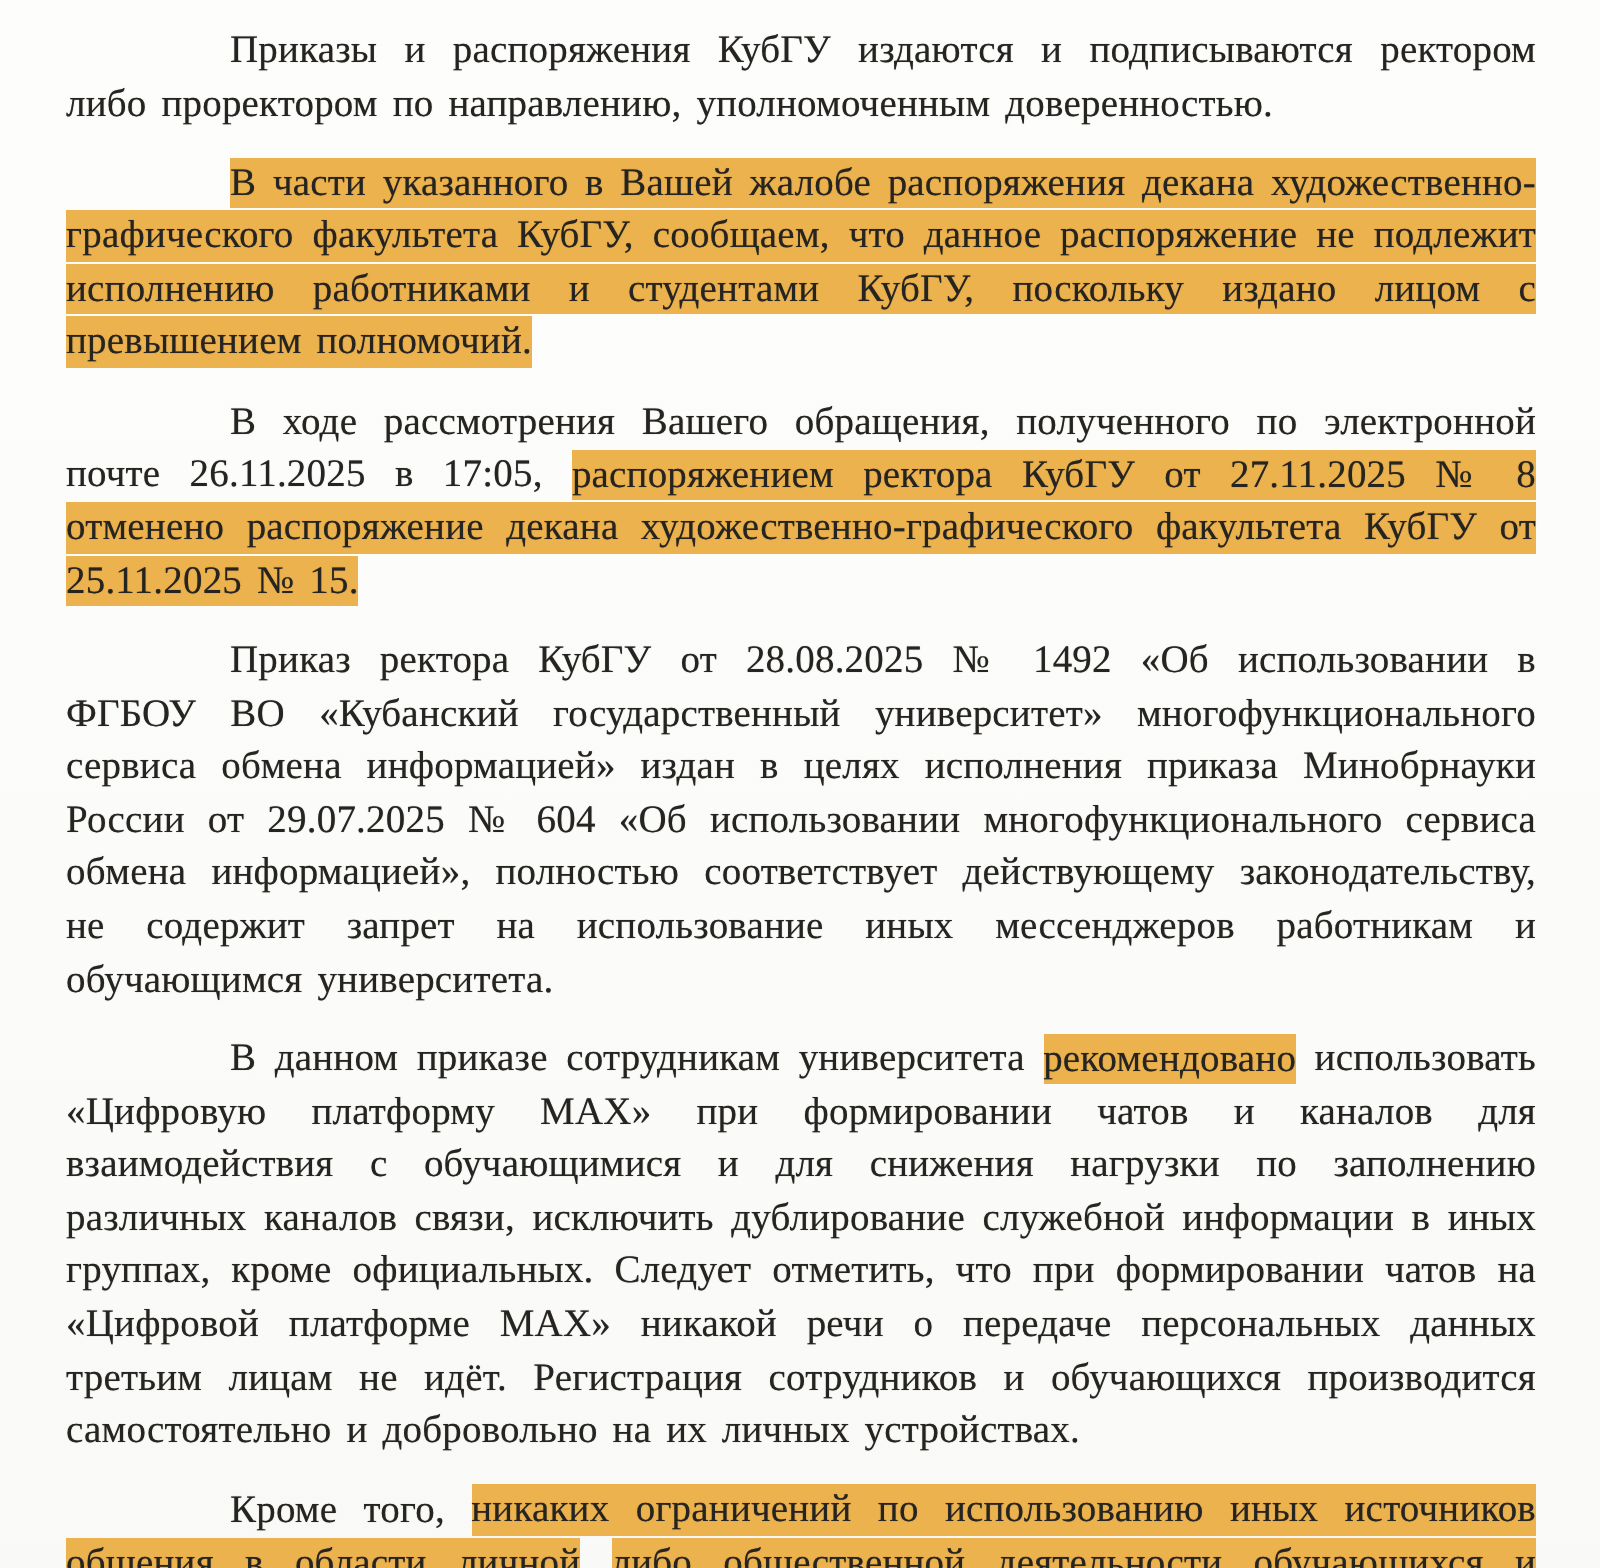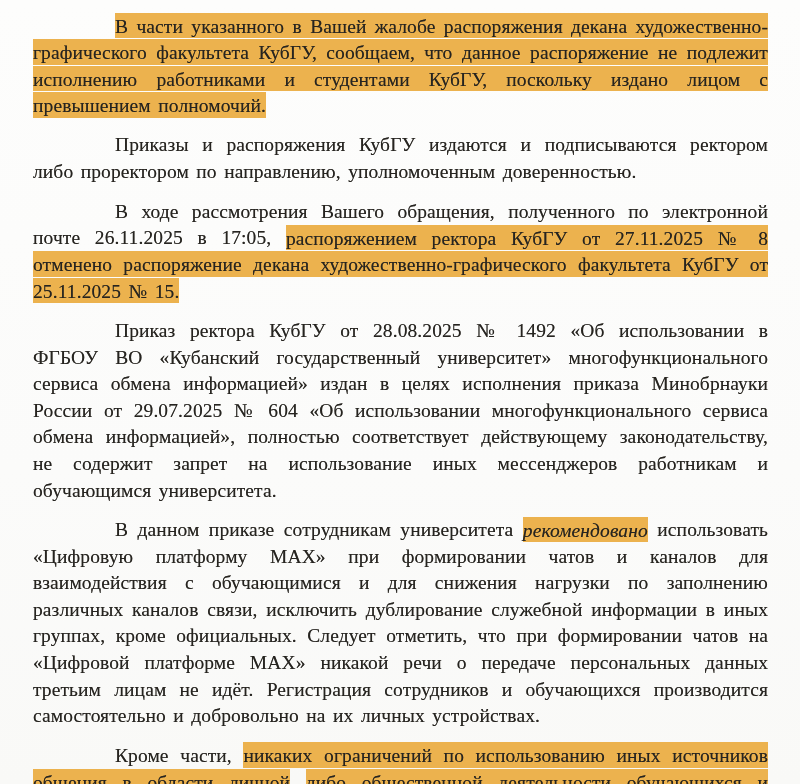--- a/index.html
+++ b/index.html
@@ -31,28 +31,27 @@
     word-spacing: 2.5px;
     text-shadow: 0 0 0.45px rgba(40, 36, 30, 0.55);
   }
   .seg-hl {
     background: #ecb24e;
     padding: 2.5px 0 2px 0;
     box-decoration-break: clone;
     -webkit-box-decoration-break: clone;
   }
   .seg-italic {
-    font-style: italic;
   }
 </style>
 </head>
 <body>
 
 <div class="scan-page">
   <div id="doc-body">
+      <p class="para"><span class="">Приказы и распоряжения КубГУ издаются и подписываются ректором либо проректором по направлению, уполномоченным доверенностью.</span></p>
       <p class="para"><span class="seg-hl ">В части указанного в Вашей жалобе распоряжения декана художественно-графического факультета КубГУ, сообщаем, что данное распоряжение не подлежит исполнению работниками и студентами КубГУ, поскольку издано лицом с превышением полномочий.</span></p>
-      <p class="para"><span class="">Приказы и распоряжения КубГУ издаются и подписываются ректором либо проректором по направлению, уполномоченным доверенностью.</span></p>
       <p class="para"><span class="">В ходе рассмотрения Вашего обращения, полученного по электронной почте 26.11.2025 в 17:05, </span><span class="seg-hl ">распоряжением ректора КубГУ от 27.11.2025 № 8 отменено распоряжение декана художественно-графического факультета КубГУ от 25.11.2025 № 15.</span></p>
       <p class="para"><span class="">Приказ ректора КубГУ от 28.08.2025 № 1492 «Об использовании в ФГБОУ ВО «Кубанский государственный университет» многофункционального сервиса обмена информацией» издан в целях исполнения приказа Минобрнауки России от 29.07.2025 № 604 «Об использовании многофункционального сервиса обмена информацией», полностью соответствует действующему законодательству, не содержит запрет на использование иных мессенджеров работникам и обучающимся университета.</span></p>
       <p class="para"><span class="">В данном приказе сотрудникам университета </span><span class="seg-hl seg-italic">рекомендовано</span><span class=""> использовать «Цифровую платформу MAX» при формировании чатов и каналов для взаимодействия с обучающимися и для снижения нагрузки по заполнению различных каналов связи, исключить дублирование служебной информации в иных группах, кроме официальных. Следует отметить, что при формировании чатов на «Цифровой платформе MAX» никакой речи о передаче персональных данных третьим лицам не идёт. Регистрация сотрудников и обучающихся производится самостоятельно и добровольно на их личных устройствах.</span></p>
-      <p class="para"><span class="">Кроме части, </span><span class="seg-hl ">никаких ограничений по использованию иных источников общения в области личной</span><span class=""> </span><span class="seg-hl ">либо общественной деятельности обучающихся и сотрудников в университете не вводилось</span></p>
+      <p class="para"><span class="">Кроме того, </span><span class="seg-hl ">никаких ограничений по использованию иных источников общения в области личной</span><span class=""> </span><span class="seg-hl ">либо общественной деятельности обучающихся и сотрудников в университете не вводилось</span></p>
     </div>
 </div>
 
 </body></html>

